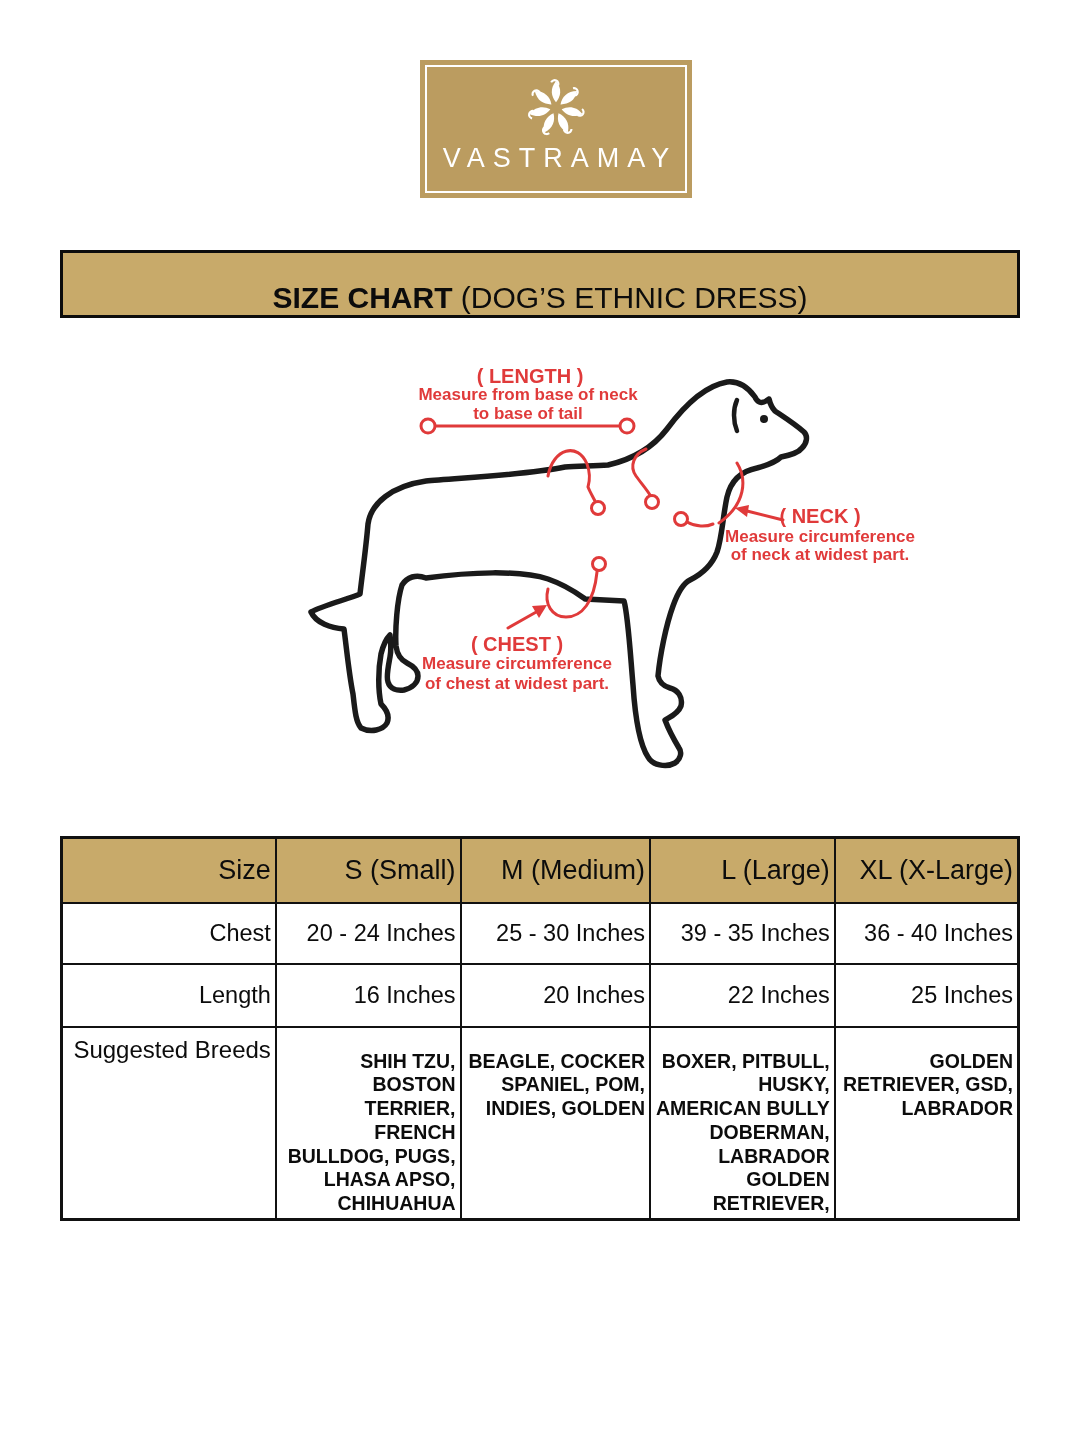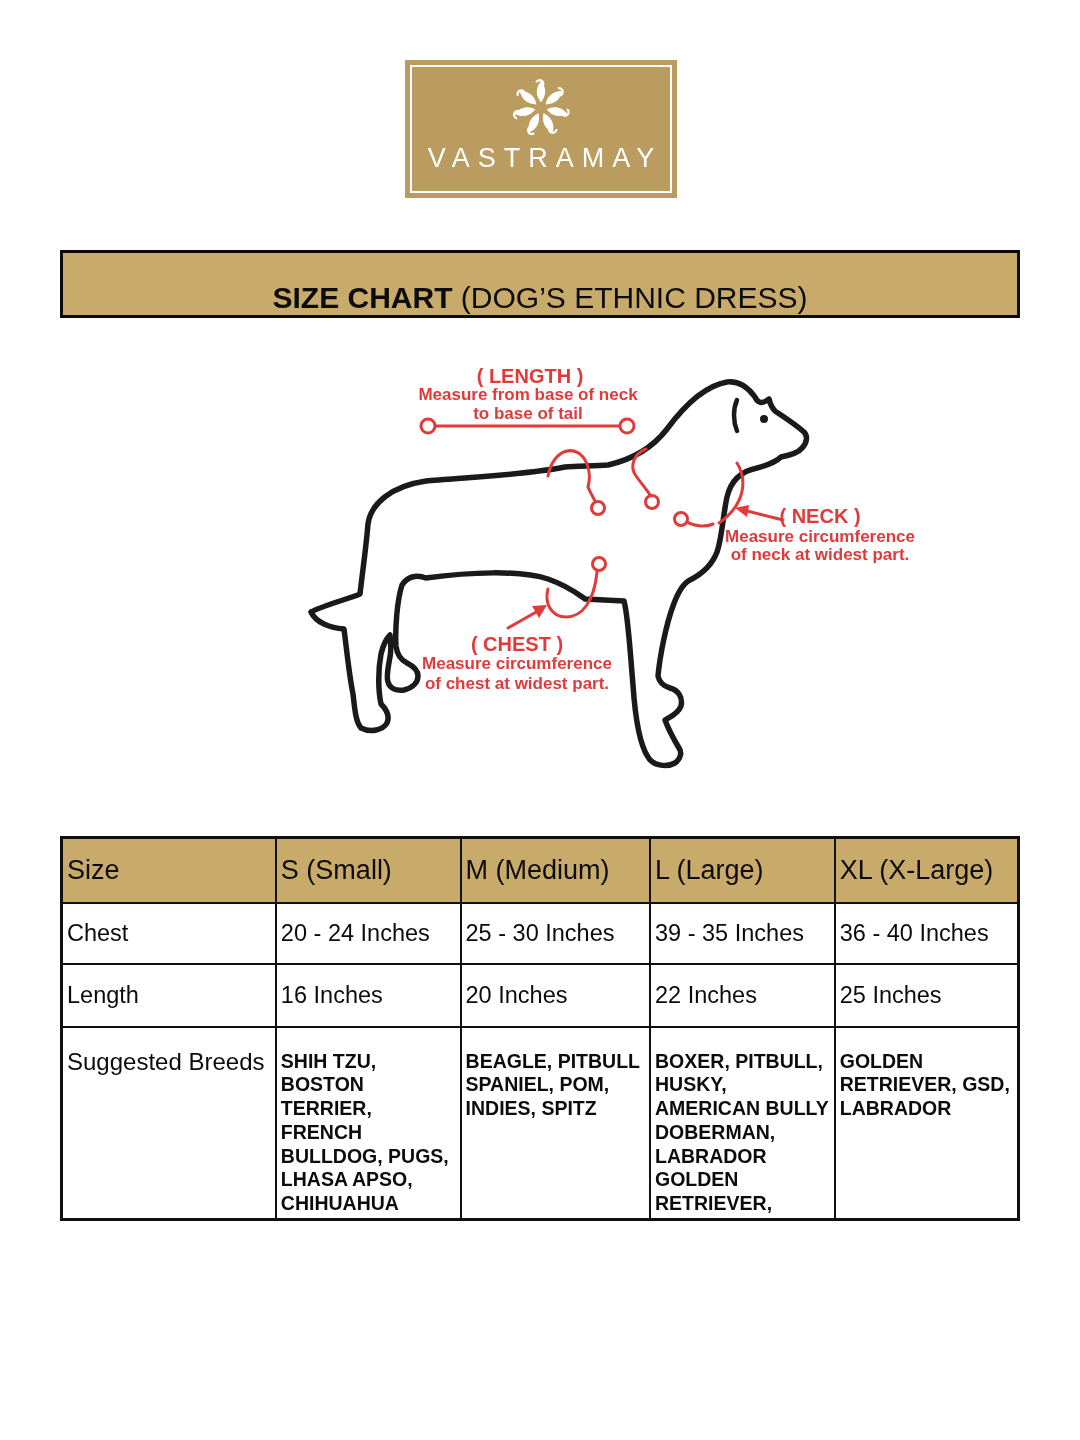--- a/index.html
+++ b/index.html
@@ -1,20 +1,20 @@
 <!DOCTYPE html>
 <html style="--gold-logo: #BB9C60; --gold-band: #C8AA6A; --red: #E03A3A;"><head>
 <meta charset="utf-8">
 <style>
   html,body{margin:0;padding:0;background:#ffffff;}
   #page{position:relative;width:1080px;height:1440px;background:#fff;overflow:hidden;
         font-family:"Liberation Sans", sans-serif;}
 
   
-  .logo-box{position:absolute;left:405px;top:60px;width:272px;height:138px;
+  .logo-box{position:absolute;left:420px;top:60px;width:272px;height:138px;
             background:var(--gold-logo);box-sizing:border-box;}
   .logo-inner{position:absolute;left:5px;top:5px;right:5px;bottom:5px;
               border:2px solid #ffffff;display:flex;flex-direction:column;
               align-items:center;justify-content:flex-start;}
   .logo-orn{margin-top:10px;width:62px;height:62px;}
   .logo-word{margin-top:4px;color:#ffffff;font-size:27px;letter-spacing:8px;
              padding-left:8px;font-weight:400;}
 
   
   .band{position:absolute;left:60px;top:250px;width:960px;height:68px;
@@ -25,27 +25,27 @@
 
   
   .diagram{position:absolute;left:290px;top:360px;width:640px;height:450px;}
   .red-label{fill:var(--red);font-weight:700;text-anchor:middle;}
   .rl-title{font-size:20px;}
   .rl-line{font-size:17px;}
 
   
   table.size{position:absolute;left:60px;top:836px;width:960px;border-collapse:collapse;
              table-layout:fixed;color:#0c0c0c;}
-  table.size td{border:2.5px solid #111;text-align:left;vertical-align:middle;
+  table.size td{border:2.5px solid #111;text-align:right;vertical-align:middle;
                 padding:2px 4px;box-sizing:border-box;}
   table.size{border:3px solid #111;}
   tr.hdr td{background:var(--gold-band);font-size:27px;height:65px;}
   tr.r-dim td{font-size:23.5px;}
   tr.r1 td{height:65px;} tr.r2 td{height:61px;} tr.r3 td{height:63px;}
-  tr.r4 td{height:160px;vertical-align:top;padding-top:20px;font-size:24px;}
+  tr.r4 td{height:160px;vertical-align:top;padding-top:8px;font-size:24px;}
   tr.r4 td.breeds{font-size:19.5px;font-weight:700;line-height:1.22;padding-top:22px;}
   td.rowlabel{font-size:24px;}
 </style>
 </head>
 <body>
 
 <div id="page">
 
   <div class="logo-box">
     <div class="logo-inner">
@@ -201,20 +201,20 @@
       <tr class="r-dim r3">
         <td class="rowlabel">Length</td>
         <td>16 Inches</td>
         <td>20 Inches</td>
         <td>22 Inches</td>
         <td>25 Inches</td>
       </tr>
       <tr class="r4">
         <td class="rowlabel">Suggested Breeds</td>
         <td class="breeds">SHIH TZU, BOSTON TERRIER, FRENCH BULLDOG, PUGS, LHASA APSO, CHIHUAHUA</td>
-        <td class="breeds">BEAGLE, PITBULL SPANIEL, POM, INDIES, SPITZ</td>
+        <td class="breeds">BEAGLE, COCKER SPANIEL, POM, INDIES, GOLDEN</td>
         <td class="breeds">BOXER, PITBULL, HUSKY, AMERICAN BULLY DOBERMAN, LABRADOR GOLDEN RETRIEVER,</td>
         <td class="breeds">GOLDEN RETRIEVER, GSD, LABRADOR</td>
       </tr>
     </tbody>
   </table>
 
 </div>
 
 </body></html>

